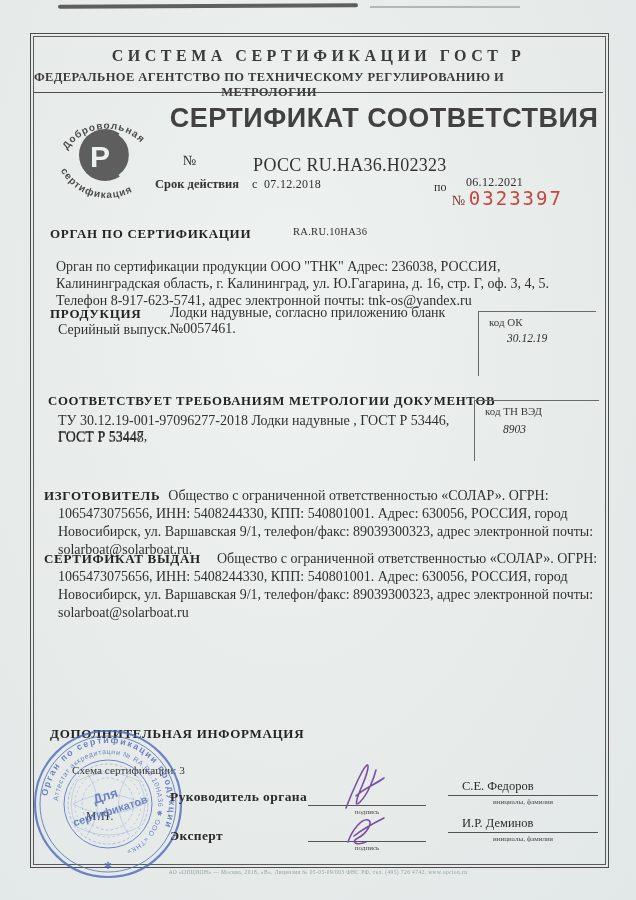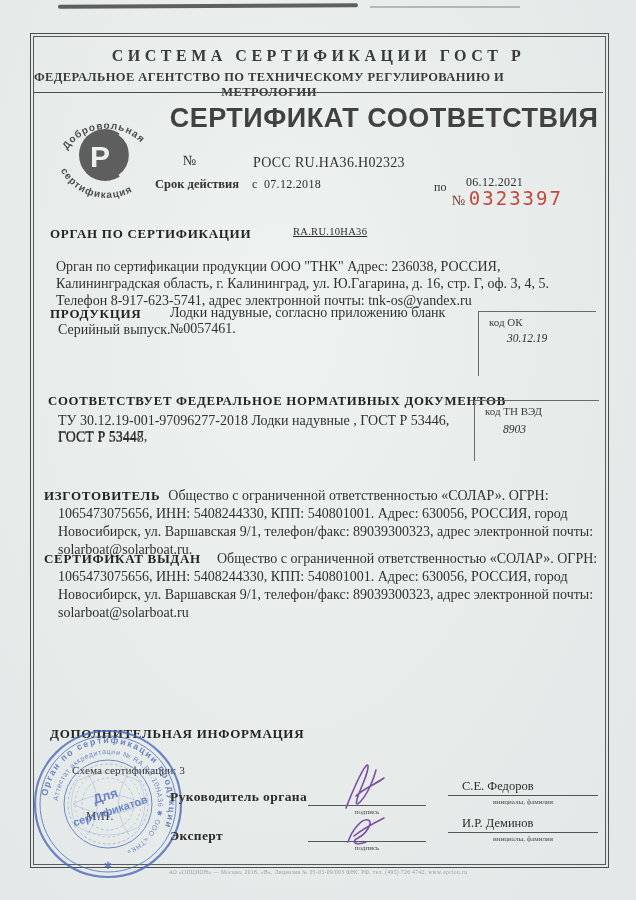--- a/index.html
+++ b/index.html
@@ -12,21 +12,21 @@
   .scan-streak2{position:absolute;top:6px;left:370px;width:150px;height:2px;background:#9aa2a1;opacity:.7;}
   .frame{position:absolute;left:30px;top:33px;width:577px;height:833px;border:1.4px solid #4c4c4c;}
   .frame-inner{position:absolute;inset:2px;border:1px solid #5a5a5a;}
   .hr{position:absolute;height:0;border-top:1.3px solid #4c4c4c;}
   .center{text-align:center;}
   .sys-title{left:30px;top:47px;width:577px;font-weight:bold;font-size:16px;letter-spacing:4.5px;color:#3a3a3a;}
   .agency{left:30px;top:70px;width:478px;font-weight:bold;font-size:12.5px;letter-spacing:.4px;color:#3a3a3a;}
   .doc-title{left:168px;top:103px;width:432px;font-family:"Liberation Sans",sans-serif;
              font-weight:bold;font-size:27px;letter-spacing:.5px;color:#414141;text-align:center;}
   .no-label{left:183px;top:153px;font-size:14px;color:#333;}
-  .reg-number{left:253px;top:155px;font-size:14px;color:#333;letter-spacing:.3px;}
+  .reg-number{left:253px;top:155px;font-size:18px;color:#333;letter-spacing:.3px;}
   .validity-label{left:155px;top:177px;font-size:12.5px;font-weight:bold;color:#333;}
   .from-label{left:252px;top:177px;font-size:12px;}
   .date-from{left:264px;top:177px;font-size:12px;letter-spacing:.3px;}
   .to-label{left:434px;top:180px;font-size:12px;}
   .date-to{left:466px;top:175px;font-size:12px;letter-spacing:.3px;}
   .blank-no{left:452px;top:187px;font-size:14px;color:#7a3b33;}
   .blank-digits{font-family:"DejaVu Sans Mono",monospace;font-size:19px;color:#c5473c;letter-spacing:2px;}
   .slabel{font-weight:bold;font-size:13px;letter-spacing:.7px;color:#242424;}
   .body-txt{font-size:14px;color:#303030;font-family:Liberation Serif, serif;}
   .para{line-height:17px;}
@@ -87,32 +87,32 @@
   <div class="abs from-label">с</div>
   <div class="abs date-from">07.12.2018</div>
   <div class="abs to-label">по</div>
   <div class="abs date-to">06.12.2021</div>
   <div class="abs blank-no">
     <span>№</span>
     <span class="blank-digits">0323397</span>
   </div>
 
   <div class="abs slabel" style="left:50px;top:226px;">ОРГАН ПО СЕРТИФИКАЦИИ</div>
-  <div class="abs" style="left:293px;top:226px;font-size:10.5px;letter-spacing:.3px;text-decoration:underline;">RA.RU.10НА36</div>
+  <div class="abs" style="left:293px;top:226px;font-size:10.5px;letter-spacing:.3px;">RA.RU.10НА36</div>
   <div class="abs body-txt para" style="left:56px;top:258px;width:542px;">Орган по сертификации продукции ООО "ТНК" Адрес: 236038, РОССИЯ, Калининградская область, г. Калининград, ул. Ю.Гагарина, д. 16, стр. Г, оф. 3, 4, 5. Телефон 8-917-623-5741, адрес электронной почты: tnk-os@yandex.ru</div>
 
   <div class="abs slabel" style="left:50px;top:306px;">ПРОДУКЦИЯ</div>
   <div class="abs body-txt" style="left:170px;top:305px;width:310px;">Лодки надувные, согласно приложению бланк №0057461.</div>
   <div class="abs body-txt" style="left:58px;top:322px;">Серийный выпуск.</div>
   <div class="code-box" style="left:478px;top:311px;width:117px;height:64px;">
     <div class="code-lbl">код ОК</div>
     <div class="code-val">30.12.19</div>
   </div>
 
-  <div class="abs slabel" style="left:48px;top:394px;font-size:12.8px;">СООТВЕТСТВУЕТ ФЕДЕРАЛЬНОЕ НОРМАТИВНЫХ ДОКУМЕНТОВ</div>
+  <div class="abs slabel" style="left:48px;top:394px;font-size:12.8px;">СООТВЕТСТВУЕТ ТРЕБОВАНИЯМ МЕТРОЛОГИИ ДОКУМЕНТОВ</div>
   <div class="abs body-txt" style="left:58px;top:413px;width:410px;">ТУ 30.12.19-001-97096277-2018 Лодки надувные , ГОСТ Р 53446, ГОСТ Р 53447,</div>
   <div class="abs body-txt" style="left:58px;top:430px;">ГОСТ Р 53448</div>
   <div class="code-box" style="left:474px;top:400px;width:124px;height:60px;">
     <div class="code-lbl">код ТН ВЭД</div>
     <div class="code-val" style="top:22px;">8903</div>
   </div>
 
   <div class="abs para hang" style="left:44px;top:486px;width:552px;">
     <span class="slabel mr8">ИЗГОТОВИТЕЛЬ</span><span class="body-txt">Общество с ограниченной ответственностью «СОЛАР». ОГРН: 1065473075656, ИНН: 5408244330, КПП: 540801001. Адрес: 630056, РОССИЯ, город Новосибирск, ул. Варшавская 9/1, телефон/факс: 89039300323, адрес электронной почты: solarboat@solarboat.ru.</span>
   </div>

